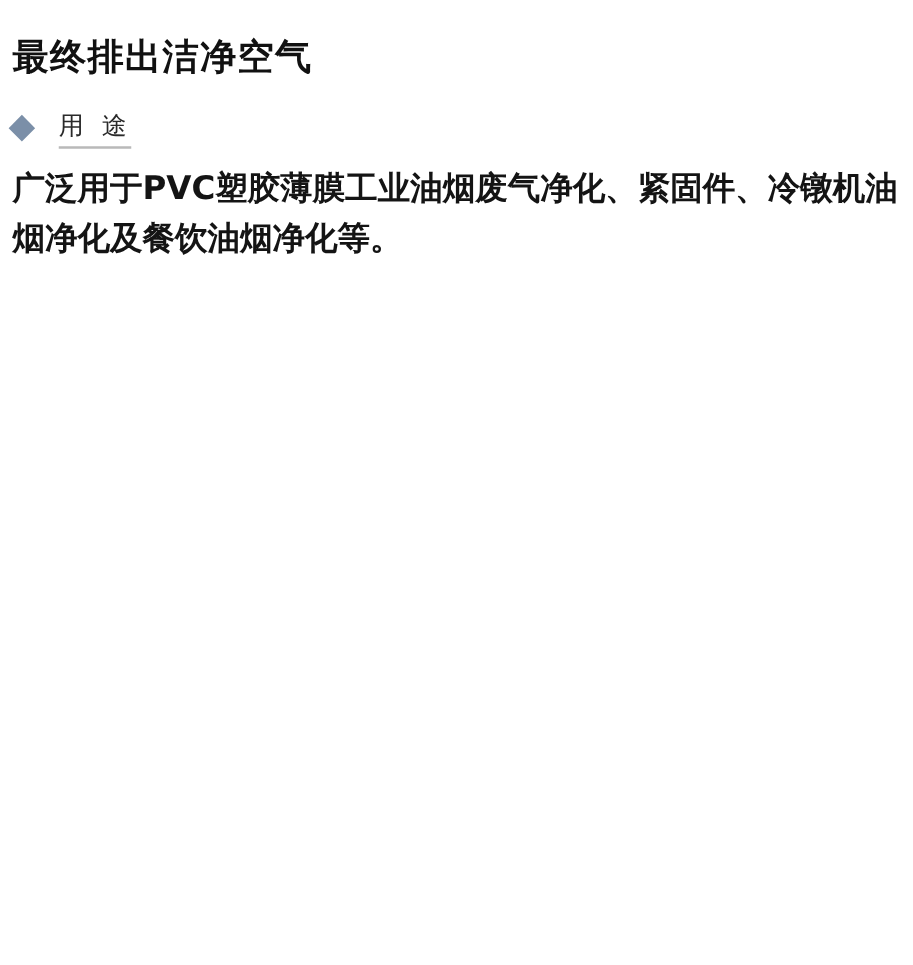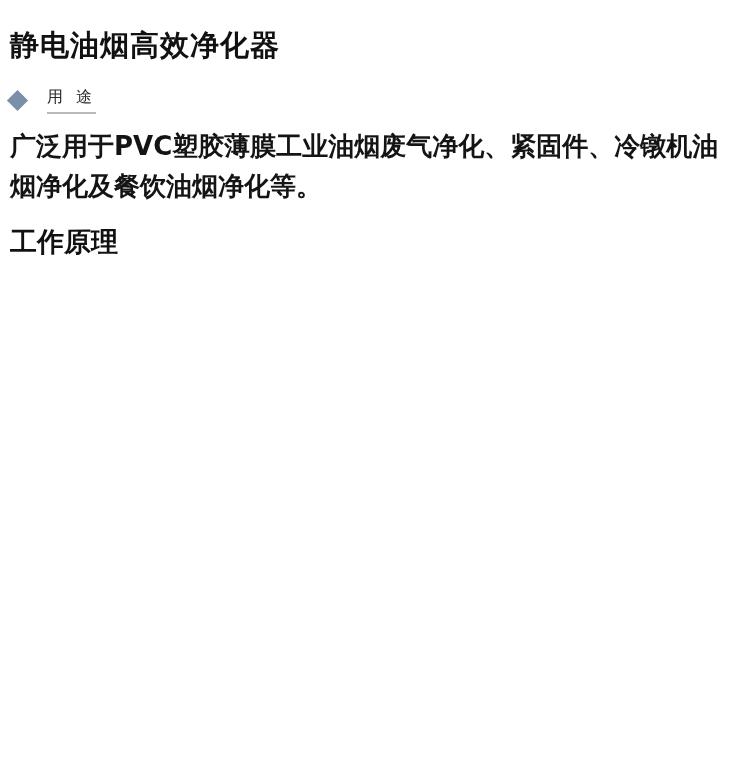--- a/index.html
+++ b/index.html
@@ -37,21 +37,21 @@
   .diamond-icon {
     display: inline-block;
     width: 15px;
     height: 15px;
     background: #7b8fa8;
     transform: rotate(45deg);
     margin-right: 22px;
     flex: 0 0 auto;
   }
   .section-head-label {
-    font-size: 16px;
+    font-size: 20px;
     font-weight: normal;
     letter-spacing: 4px;
     color: #2a2a2a;
     padding-bottom: 4px;
     border-bottom: 2px solid #b9b9b9;
     line-height: 1.3;
   }
   .usage-text {
     font-size: 26px;
     font-weight: bold;
@@ -75,25 +75,24 @@
     margin: 22px 0 0 2px;
     color: #151515;
     text-align: justify;
   }
 </style>
 </head>
 <body>
 
 <div class="page">
 
-  <h1 class="doc-title">静电油烟高效净化器</h1>
+  <h1 class="doc-title">最终排出洁净空气</h1>
 
   <div class="section-head">
     <span class="diamond-icon"></span>
     <span class="section-head-label">用 途</span>
   </div>
 
   <p class="usage-text">广泛用于PVC塑胶薄膜工业油烟废气净化、紧固件、冷镦机油烟净化及餐饮油烟净化等。</p>
 
-  <h2 class="principle-title">工作原理</h2>
 
 
 </div>
 
 </body></html>

